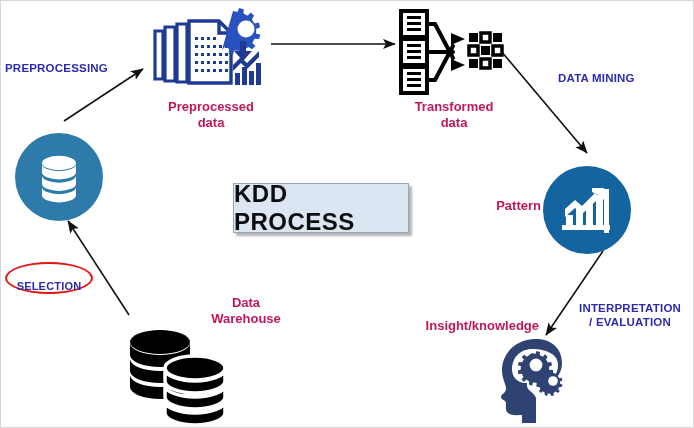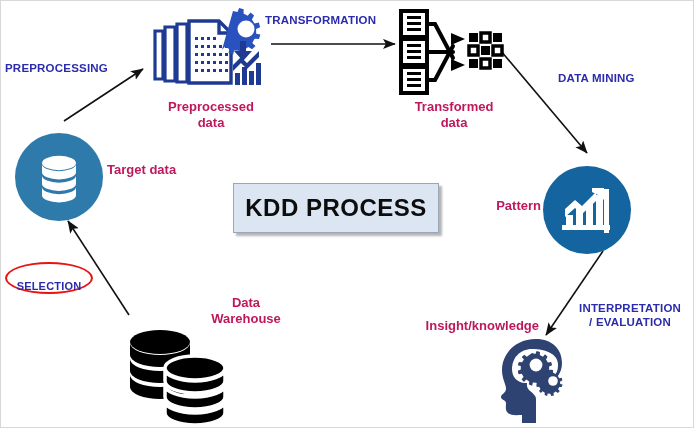--- a/index.html
+++ b/index.html
@@ -43,21 +43,21 @@
     line-height: 16px;
     text-align: center;
     white-space: pre-line;
   }
 
   
   #kdd-box {
     position: absolute;
     left: 232px;
     top: 182px;
-    width: 206px;
+    width: 176px;
     height: 50px;
     background: #dce6f2;
     border: 1px solid #9aa7b5;
     box-shadow: 3px 3px 2px rgba(120,120,120,0.55);
     display: flex;
     align-items: center;
     justify-content: center;
     box-sizing: border-box;
   }
   #kdd-box .kdd-text {
@@ -118,21 +118,20 @@
 
     <line x1="270" y1="43" x2="394" y2="43" stroke="#111111" stroke-width="1.6" marker-end="url(#ah)"></line>
 
     <line x1="500" y1="50" x2="586" y2="152" stroke="#111111" stroke-width="1.6" marker-end="url(#ah)"></line>
 
     <line x1="602" y1="250" x2="545" y2="334" stroke="#111111" stroke-width="1.6" marker-end="url(#ah)"></line>
   </svg>
 
   <div class="stage-label" style="left:4px; top:60px;">PREPROCESSING</div>
 
-  <div class="stage-label" style="left:264px; top:12px;">TRANSFORMATION</div>
 
   <div class="stage-label" style="left:543px; top:70px;margin-left:14px;">DATA MINING</div>
 
   <div class="stage-label" style="left:578px; top:300px; text-align:center;">INTERPRETATION
 / EVALUATION</div>
 
   <div id="selection-ellipse">
     <span class="sel-text">SELECTION</span>
   </div>
 
@@ -141,21 +140,20 @@
   </div>
 
   <div class="circle-icon" style="left:14px; top:132px; width:88px; height:88px; background:#2e7bab;">
     <svg width="56" height="56" viewBox="0 0 56 56">
       <ellipse cx="28" cy="14" rx="17" ry="7.2" fill="#ffffff"></ellipse>
       <path d="M11 15 v8.2 a17 7.2 0 0 0 34 0 V15 a17 7.2 0 0 1 -34 0 z" fill="#ffffff"></path>
       <path d="M11 26.5 v8.2 a17 7.2 0 0 0 34 0 v-8.2 a17 7.2 0 0 1 -34 0 z" fill="#ffffff"></path>
       <path d="M11 38 v8.2 a17 7.2 0 0 0 34 0 V38 a17 7.2 0 0 1 -34 0 z" fill="#ffffff"></path>
     </svg>
   </div>
-  <div class="artifact-label" style="left:106px; top:161px; width:106px; text-align:left;">Target data</div>
 
   <div class="node" style="left:122px; top:327px; width:110px; height:96px;">
     <svg width="110" height="96" viewBox="0 0 110 96">
 
       <g fill="#000000">
         <ellipse cx="37" cy="14" rx="30" ry="12"></ellipse>
         <path d="M7 15 v12 a30 12 0 0 0 60 0 V15 a30 12 0 0 1 -60 0 z"></path>
         <path d="M7 31 v12 a30 12 0 0 0 60 0 V31 a30 12 0 0 1 -60 0 z"></path>
         <path d="M7 47 v12 a30 12 0 0 0 60 0 V47 a30 12 0 0 1 -60 0 z"></path>
       </g>

